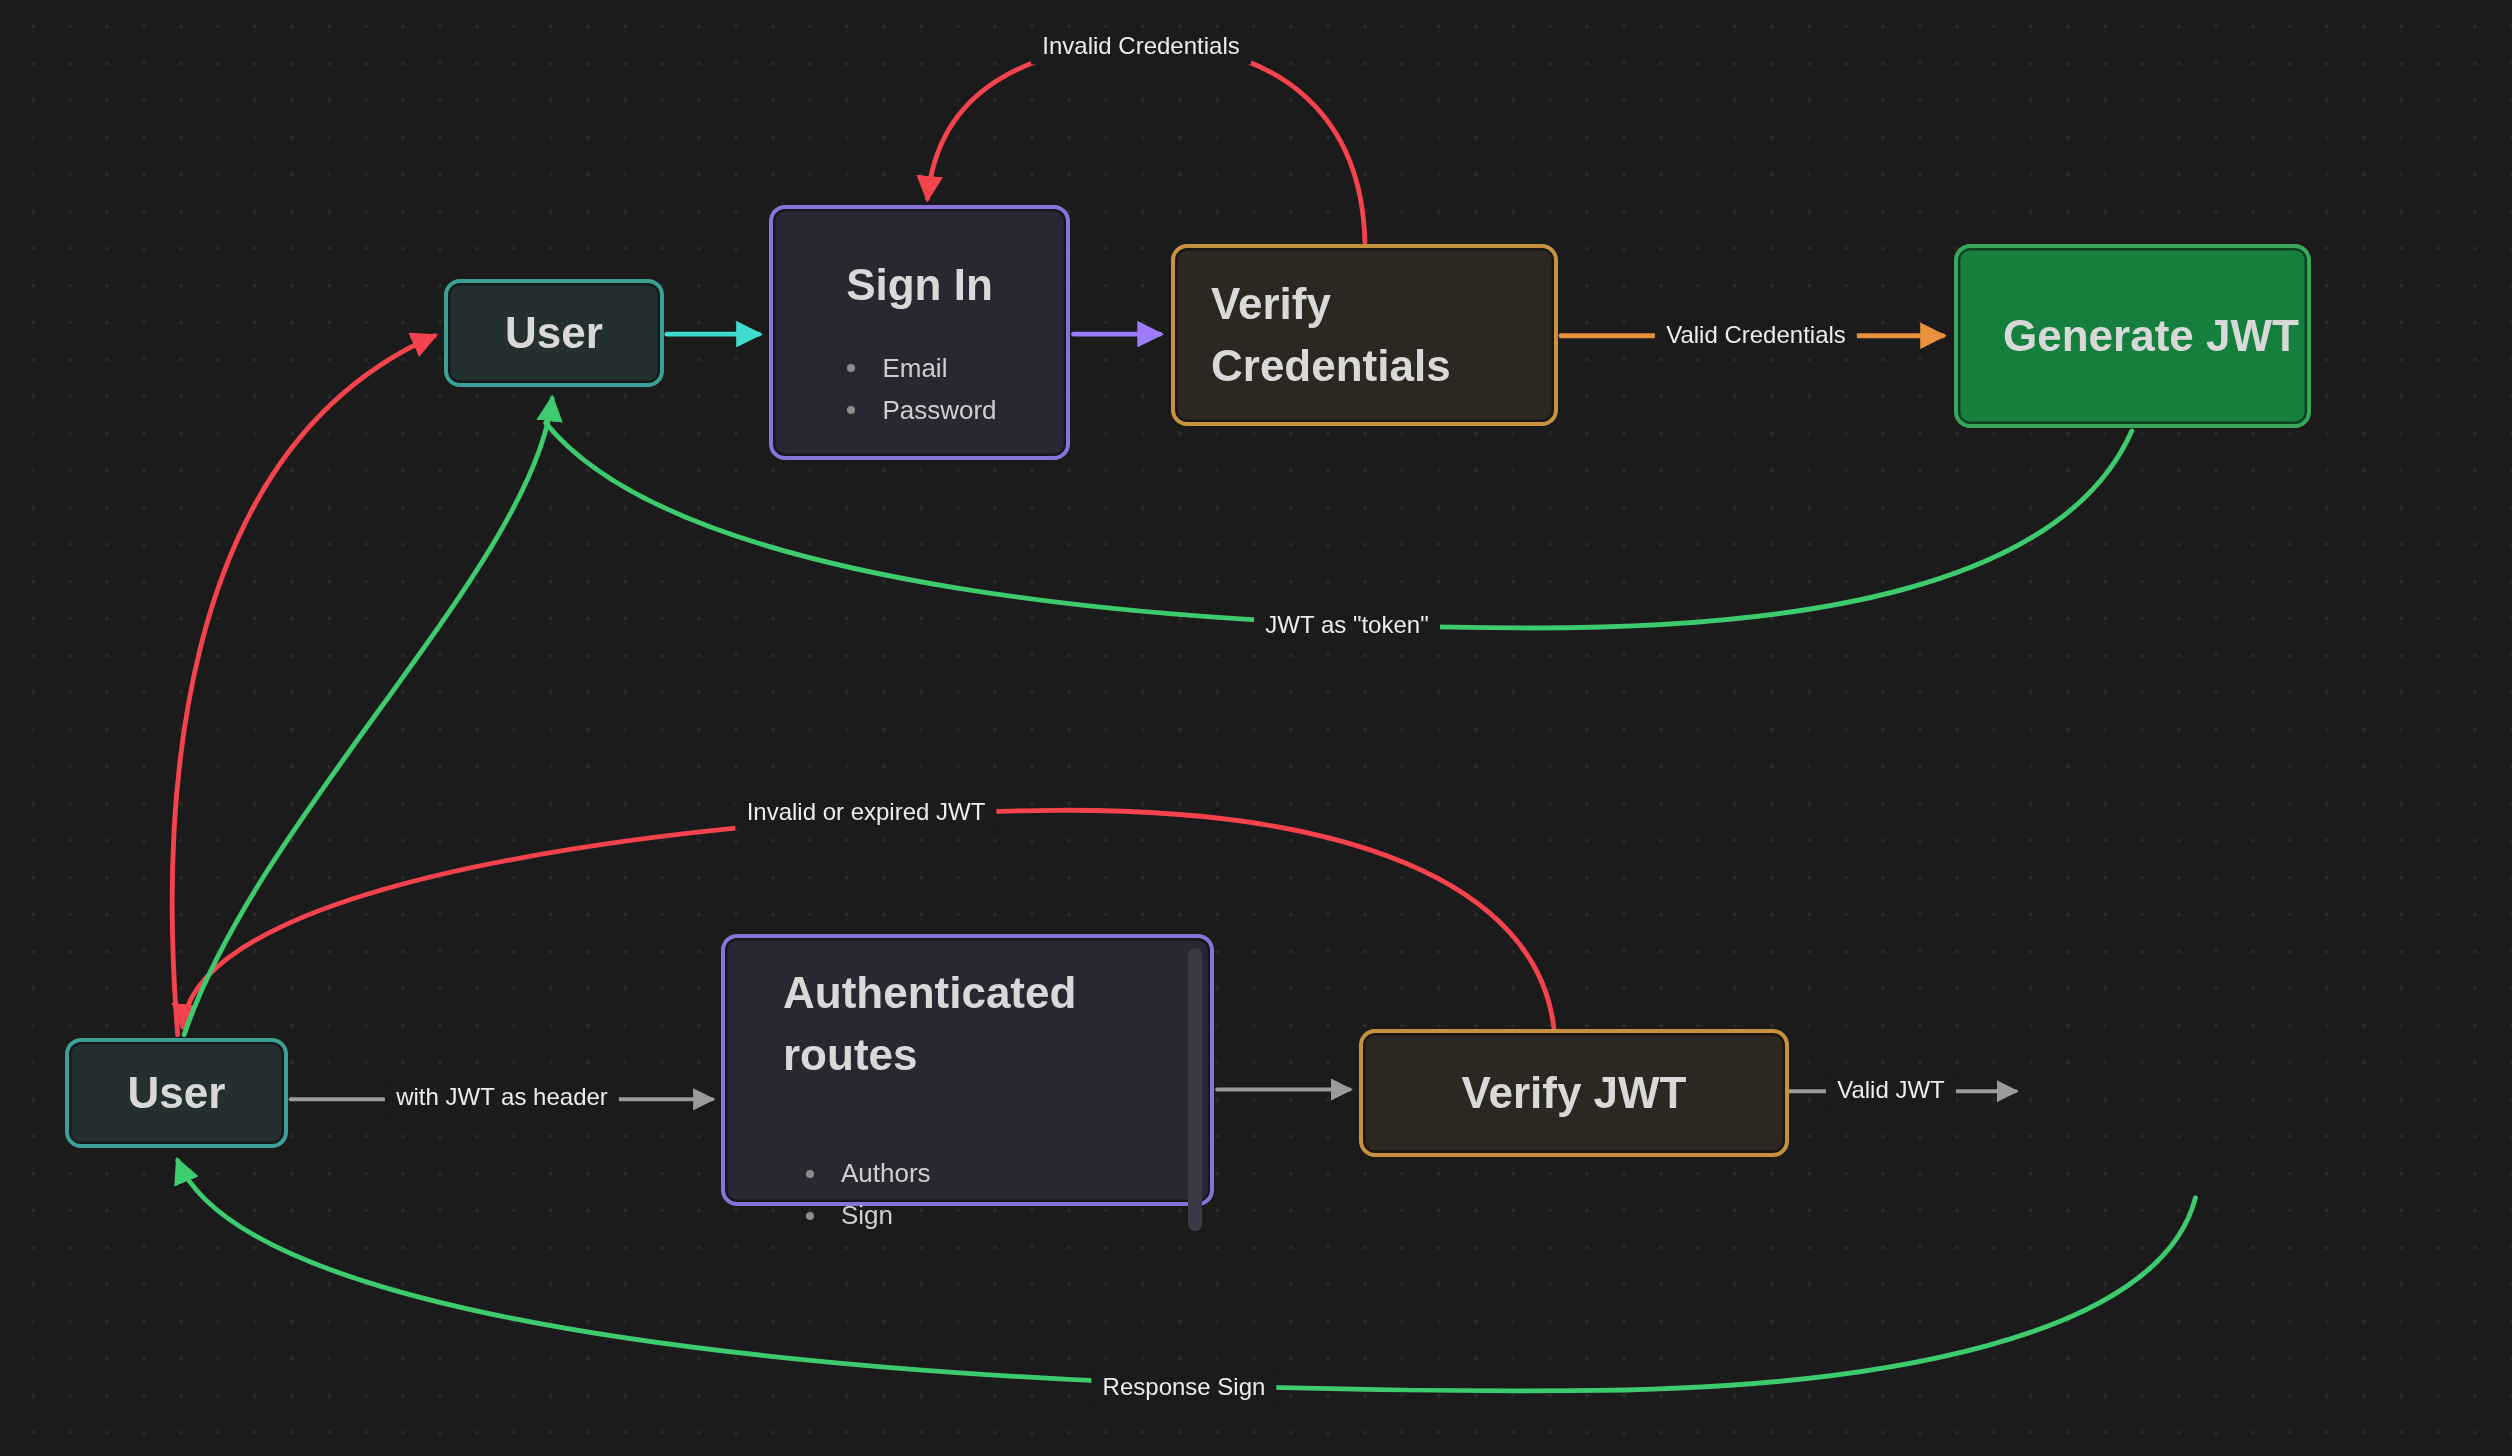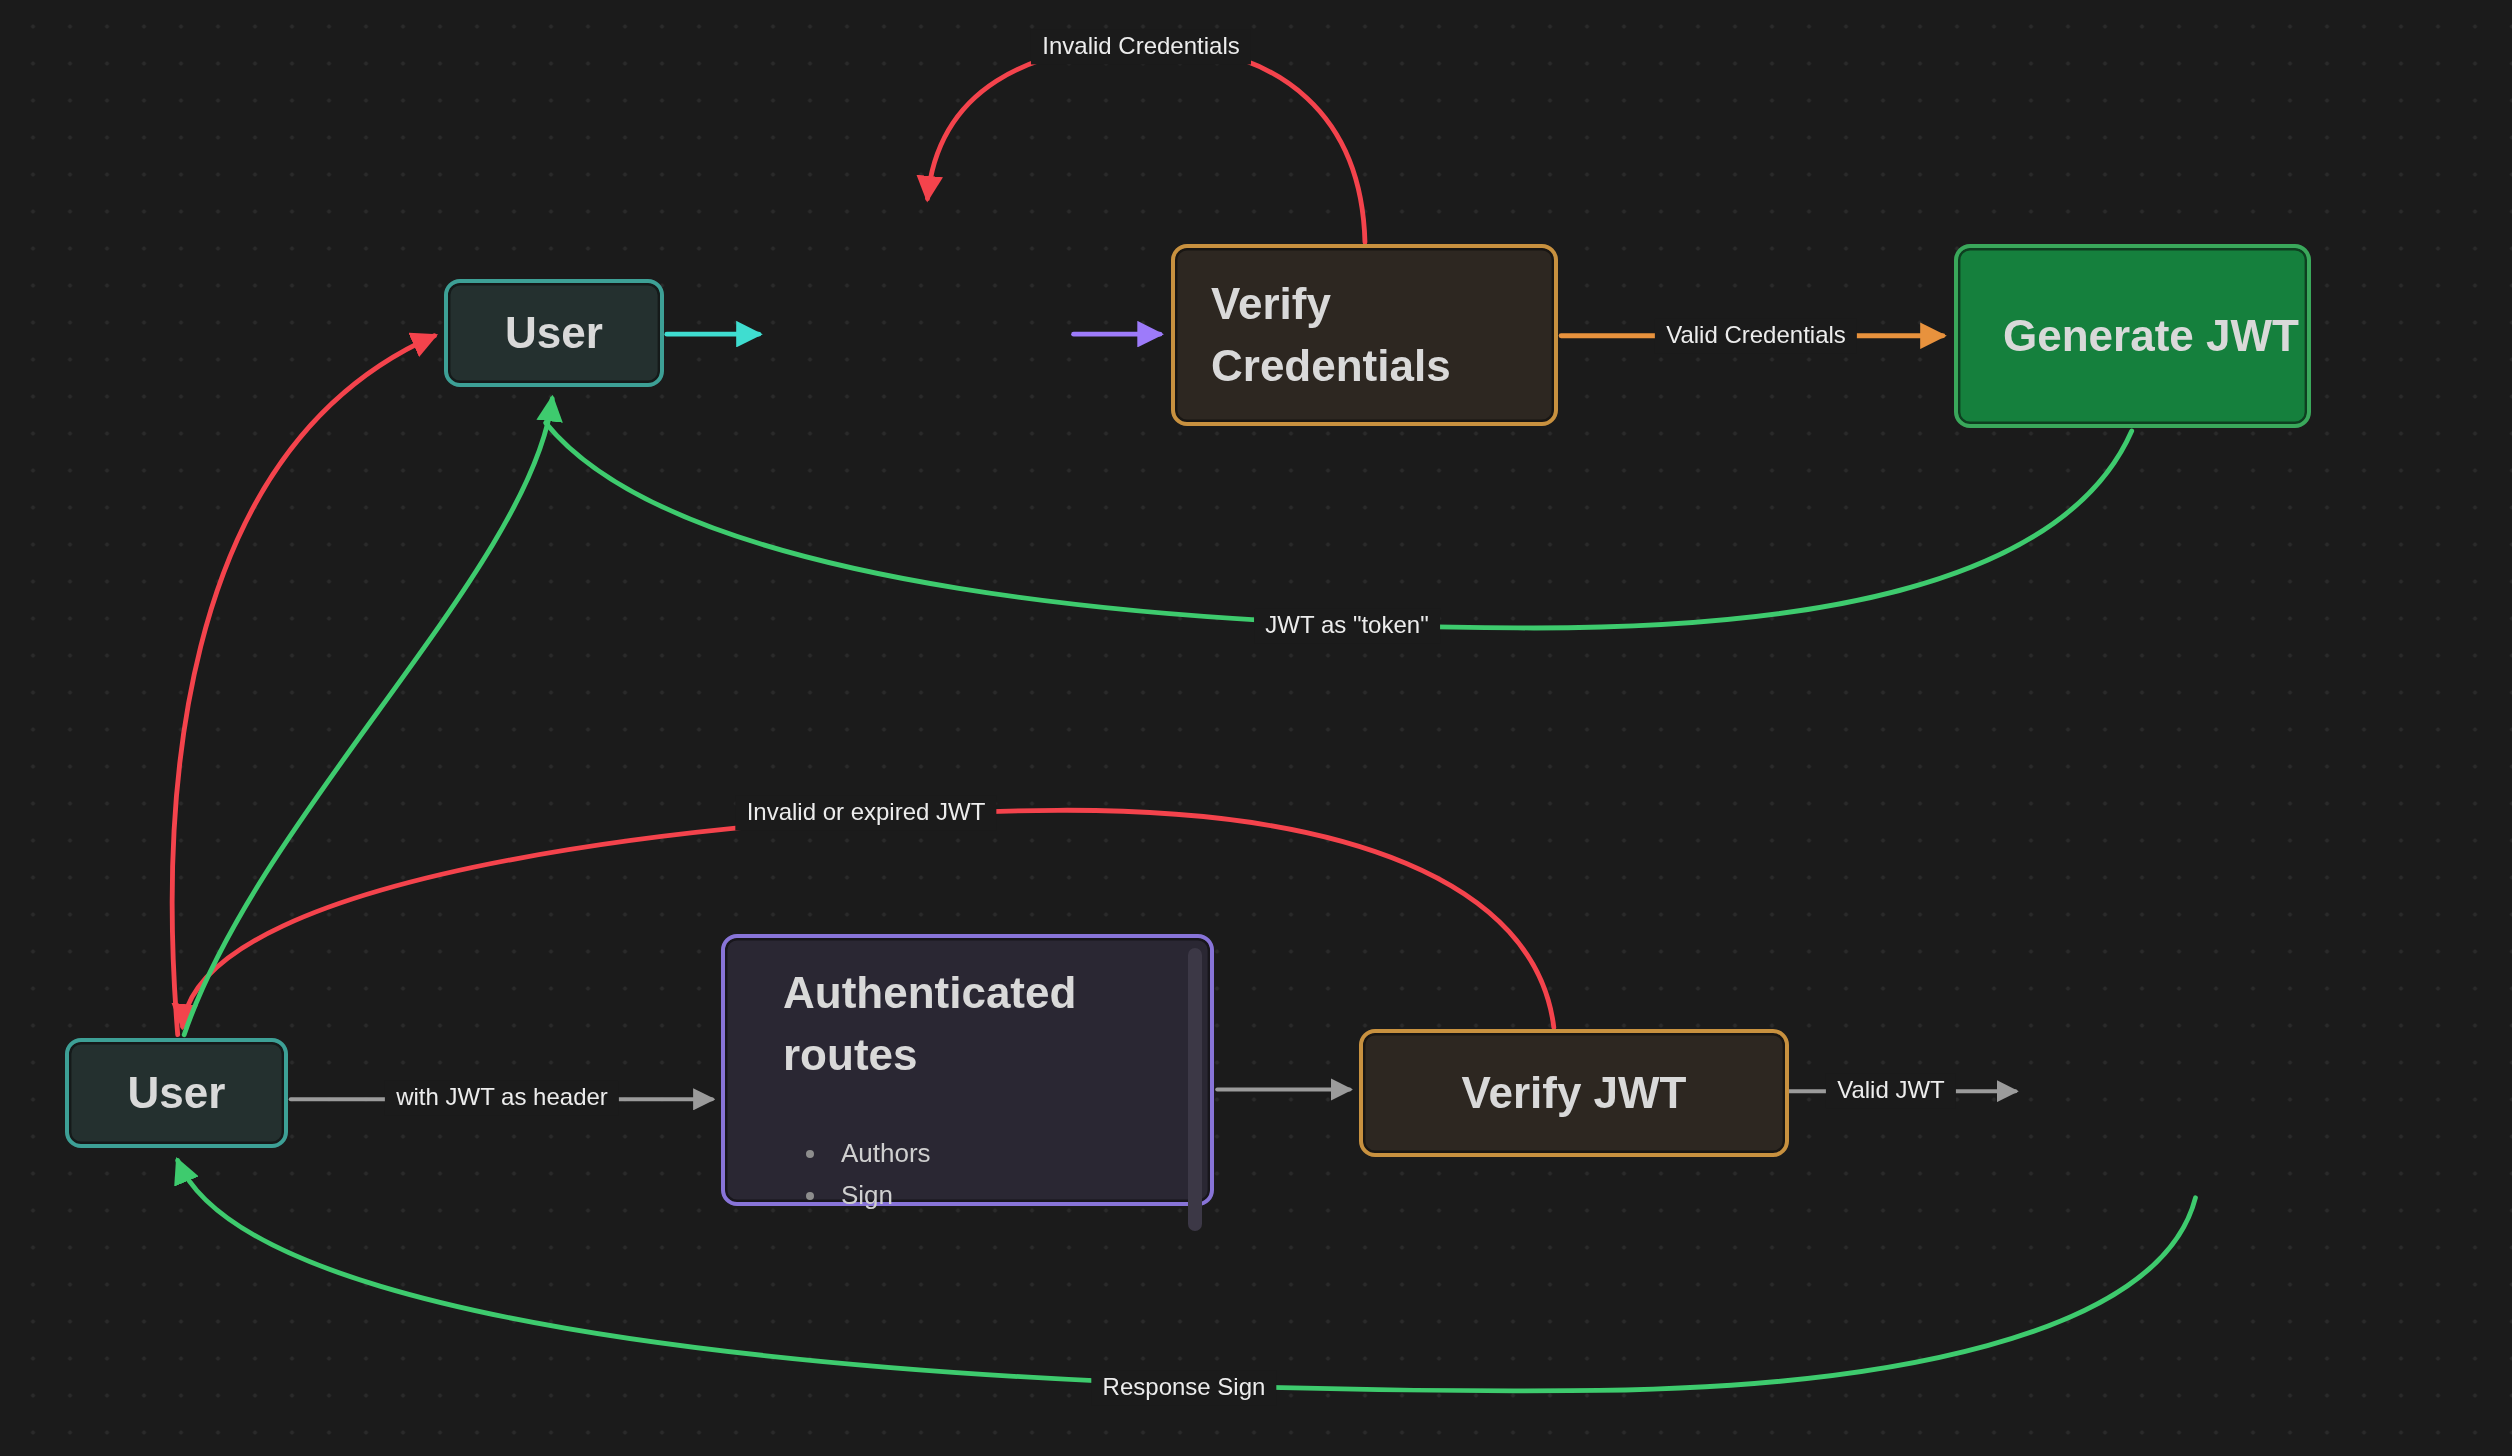--- a/index.html
+++ b/index.html
@@ -65,21 +65,21 @@
 
   
   .bullets { list-style: none; margin: 0; padding: 0; }
   .bullet-row { display: flex; align-items: center; margin-bottom: 11.3px; }
   .bullet-dot {
     width: 8px; height: 8px; border-radius: 50%;
     background: #8d8d8d; margin-right: 27.4px; flex: none;
   }
   .bullet-text { color: #cfcfcf; font-size: 26px; }
   #node-sign-in .bullets { margin-top: 37px; align-self: flex-start; padding-left: 74px; }
-  #node-auth-routes .bullets { margin-top: 53px; padding-left: 22.6px; }
+  #node-auth-routes .bullets { margin-top: 73px; padding-left: 22.6px; }
 
   
   .scroll-thumb {
     position: absolute;
     right: 8px; top: 9.7px;
     width: 13.7px; height: 283px;
     border-radius: 7.3px;
     background: #3c3846;
   }
 </style>
@@ -146,20 +146,33 @@
   <div class="edge-label" style="left:502px; top:1098px;">with JWT as header</div>
 
   <div class="edge-label" style="left:1891px; top:1091px;">Valid JWT</div>
 
   <div class="edge-label" style="left:1184px; top:1388px;">Response Sign</div>
 
   <div class="node scheme-teal center" id="node-user-top">
     <div class="node-title">User</div>
   </div>
 
+  <div class="node scheme-purple" id="node-sign-in">
+    <div class="node-title">Sign In</div>
+    <ul class="bullets">
+      <li class="bullet-row">
+        <span class="bullet-dot"></span>
+        <span class="bullet-text">Email</span>
+      </li>
+      <li class="bullet-row">
+        <span class="bullet-dot"></span>
+        <span class="bullet-text">Password</span>
+      </li>
+    </ul>
+  </div>
 
   <div class="node scheme-orange" id="node-verify-credentials">
     <div class="node-title">Verify Credentials</div>
   </div>
 
   <div class="node scheme-green" id="node-generate-jwt">
     <div class="node-title">Generate JWT</div>
   </div>
 
   <div class="node scheme-teal center" id="node-user-bottom">

